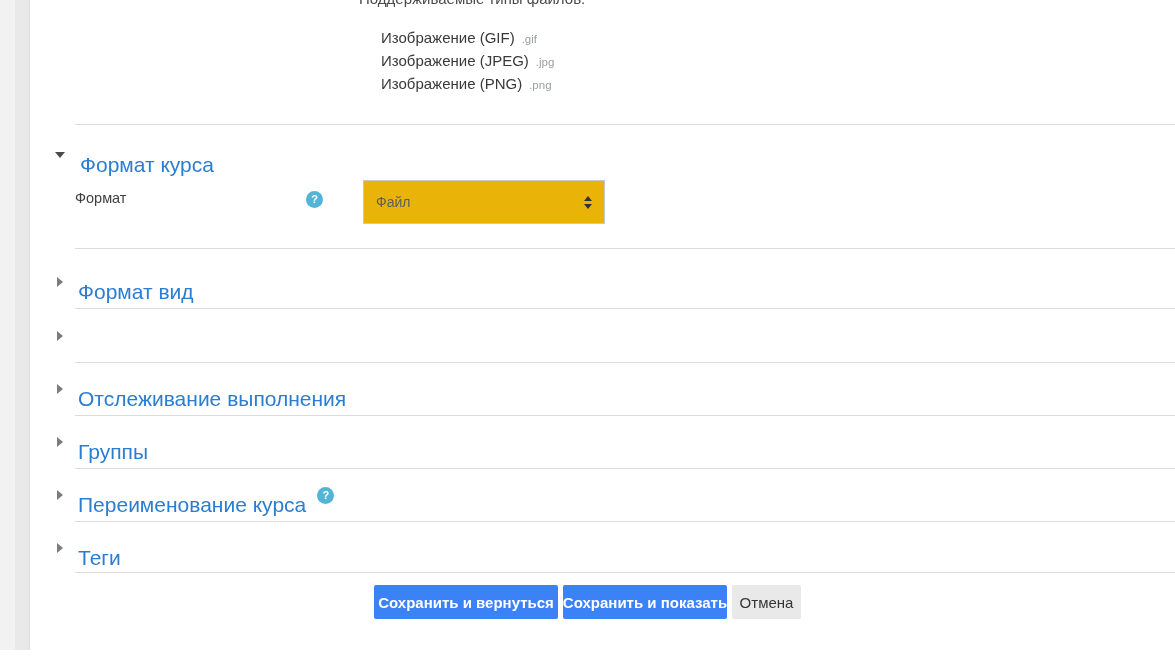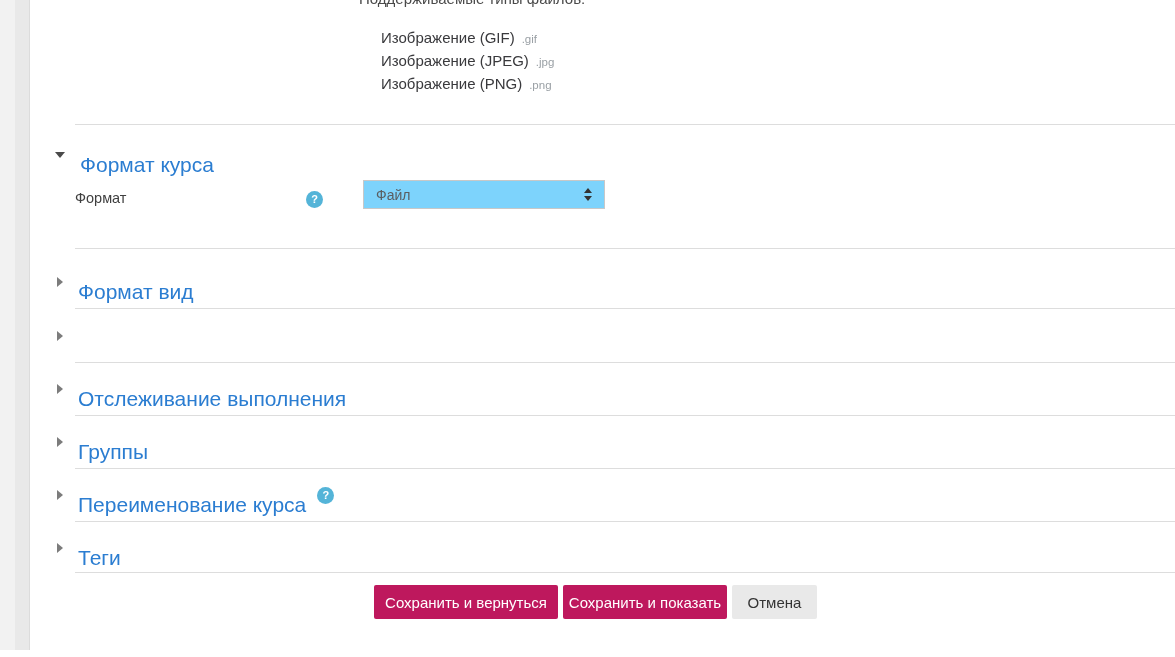--- a/index.html
+++ b/index.html
@@ -25,30 +25,30 @@
   .tri-down{width:0;height:0;border-left:5px solid transparent;border-right:5px solid transparent;border-top:6px solid #4a4a4a;}
   .tri-right{width:0;height:0;border-top:5px solid transparent;border-bottom:5px solid transparent;border-left:6px solid #7c7c7c;margin-left:2px;}
 
   
   .help-icon{display:inline-flex;align-items:center;justify-content:center;width:17px;height:17px;border-radius:50%;background:#54b4d8;color:#fff;font-size:11px;font-weight:bold;cursor:pointer;}
   .hdr-help{margin-left:11px;}
 
   
   .form-label{position:absolute;left:75px;top:190px;font-size:14.5px;color:#3f3f3f;}
   .form-help{position:absolute;left:306px;top:189px;}
-  .select-box{position:absolute;left:363px;top:180px;width:242px;height:29px;box-sizing:border-box;border:1px solid #c8c8c8;background:#7dd3fc;display:flex;align-items:center;padding:0 12px;cursor:pointer;}
+  .select-box{position:absolute;left:363px;top:180px;width:242px;height:44px;box-sizing:border-box;border:1px solid #c8c8c8;background:#eab308;display:flex;align-items:center;padding:0 12px;cursor:pointer;}
   .select-box .sel-text{flex:1;font-size:14px;color:#5a5e61;}
   .sel-arrows{display:flex;flex-direction:column;gap:3px;align-items:center;}
   .sel-arrows .up{width:0;height:0;border-left:4px solid transparent;border-right:4px solid transparent;border-bottom:5px solid #333;}
   .sel-arrows .down{width:0;height:0;border-left:4px solid transparent;border-right:4px solid transparent;border-top:5px solid #333;}
 
   
   .btn-row{position:absolute;left:374px;top:585px;display:flex;gap:5px;}
   .btn{height:34px;display:flex;align-items:center;justify-content:center;font-size:15px;border:none;border-radius:2px;cursor:pointer;box-sizing:border-box;padding:0 14px;white-space:nowrap;}
-  .btn-primary{background:#be185d;color:#ffffff;}
+  .btn-primary{background:#3b82f6;color:#ffffff;font-weight:bold;}
   .btn-cancel{background:#e9e9e9;color:#343434;}
 </style>
 </head>
 <body>
 
 <div class="page">
 
   <div class="strip-a"></div>
   <div class="strip-b"></div>
 
@@ -117,16 +117,16 @@
 
   <div class="section-hdr" style="top:534px">
     <span class="tri-right"></span>
     <span class="hdr-text">Теги</span>
   </div>
   <div class="sep" style="top:572px"></div>
 
   <div class="btn-row">
     <button class="btn btn-primary" style="width:184px">Сохранить и вернуться</button>
     <button class="btn btn-primary" style="width:164px">Сохранить и показать</button>
-    <button class="btn btn-cancel" style="width:85px">Отмена</button>
+    <button class="btn btn-cancel" style="width:69px">Отмена</button>
   </div>
 
 </div>
 
 </body></html>

